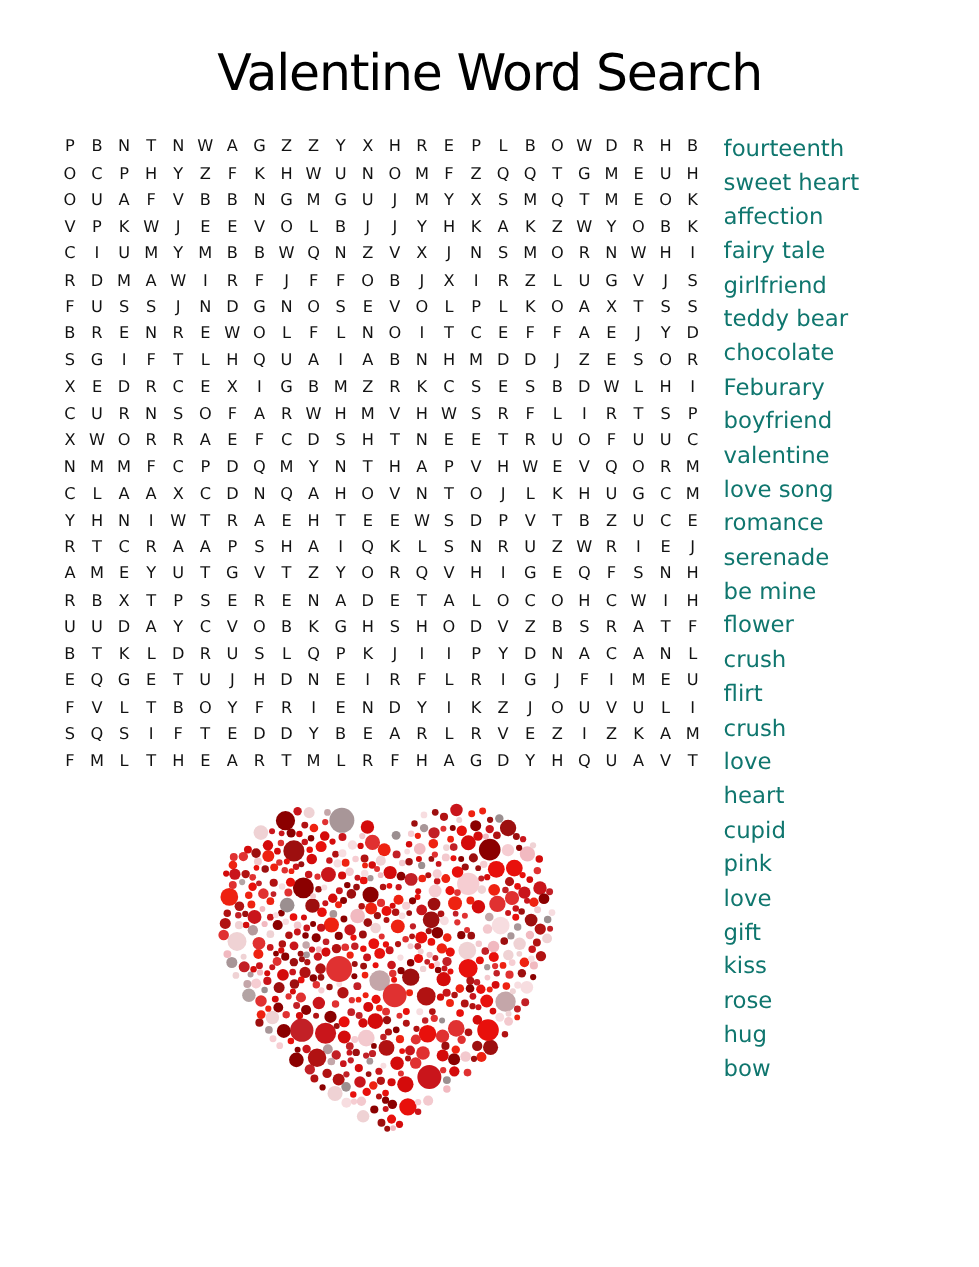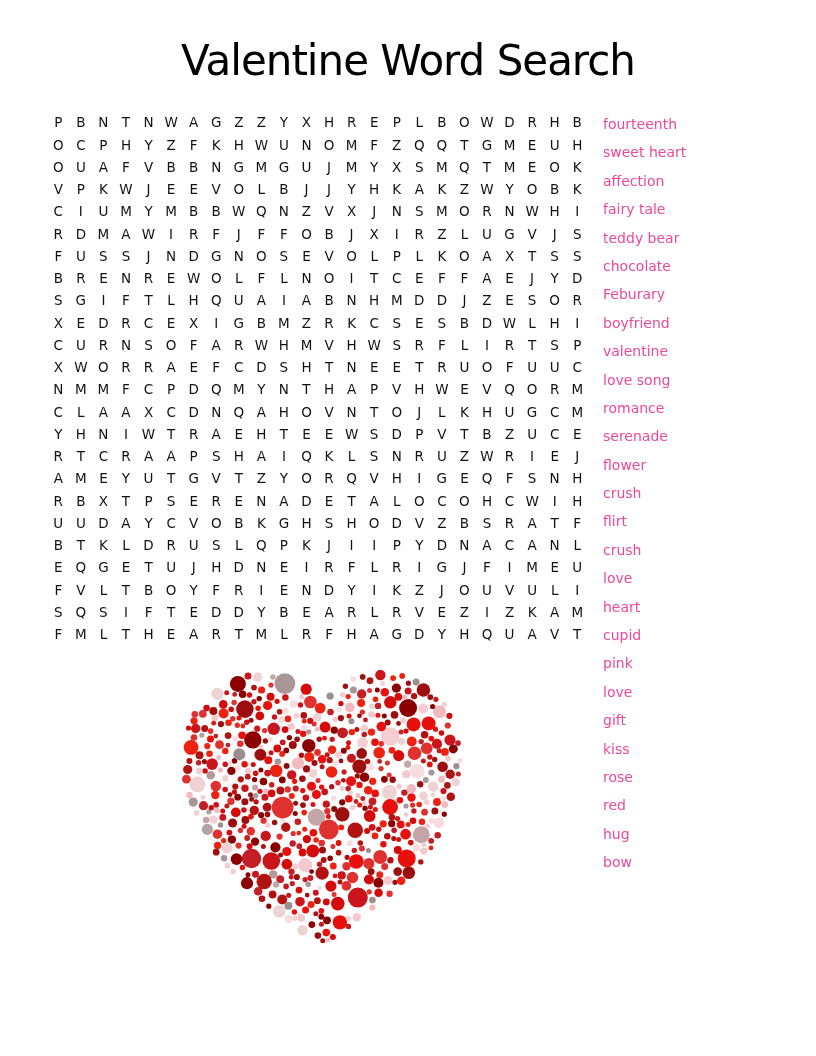--- a/index.html
+++ b/index.html
@@ -47,22 +47,22 @@
   }
   .word-list {
     position: absolute;
     left: 603px;
     top: 110px;
     width: 200px;
   }
   .word-list .word {
     height: 28.4px;
     line-height: 28.4px;
-    font-size: 14px;
-    color: #ec4899;
+    font-size: 19px;
+    color: #0f766e;
     white-space: nowrap;
   }
   .heart-svg {
     position: absolute;
     left: 172px;
     top: 668px;
     width: 300px;
     height: 292px;
   }
 </style>
@@ -649,41 +649,42 @@
       <span class="cell">A</span>
       <span class="cell">V</span>
       <span class="cell">T</span>
     </div>
 
   <div class="word-list" id="word-list">
       <div class="word">fourteenth</div>
       <div class="word">sweet heart</div>
       <div class="word">affection</div>
       <div class="word">fairy tale</div>
+      <div class="word">girlfriend</div>
       <div class="word">teddy bear</div>
       <div class="word">chocolate</div>
       <div class="word">Feburary</div>
       <div class="word">boyfriend</div>
       <div class="word">valentine</div>
       <div class="word">love song</div>
       <div class="word">romance</div>
       <div class="word">serenade</div>
+      <div class="word">be mine</div>
       <div class="word">flower</div>
       <div class="word">crush</div>
       <div class="word">flirt</div>
       <div class="word">crush</div>
       <div class="word">love</div>
       <div class="word">heart</div>
       <div class="word">cupid</div>
       <div class="word">pink</div>
       <div class="word">love</div>
       <div class="word">gift</div>
       <div class="word">kiss</div>
       <div class="word">rose</div>
-      <div class="word">red</div>
       <div class="word">hug</div>
       <div class="word">bow</div>
     </div>
 
   <svg class="heart-svg" id="heart-svg" viewBox="0 0 300 292" xmlns="http://www.w3.org/2000/svg">
       <circle cx="225.8" cy="181.9" r="4.0" fill="#d40b0b"></circle>
       <circle cx="218.3" cy="34.3" r="6.2" fill="#d40b0b"></circle>
       <circle cx="83.5" cy="127.7" r="2.8" fill="#a89698"></circle>
       <circle cx="112.9" cy="15.6" r="10.4" fill="#a89698"></circle>
       <circle cx="57.4" cy="164.6" r="2.9" fill="#d40b0b"></circle>

